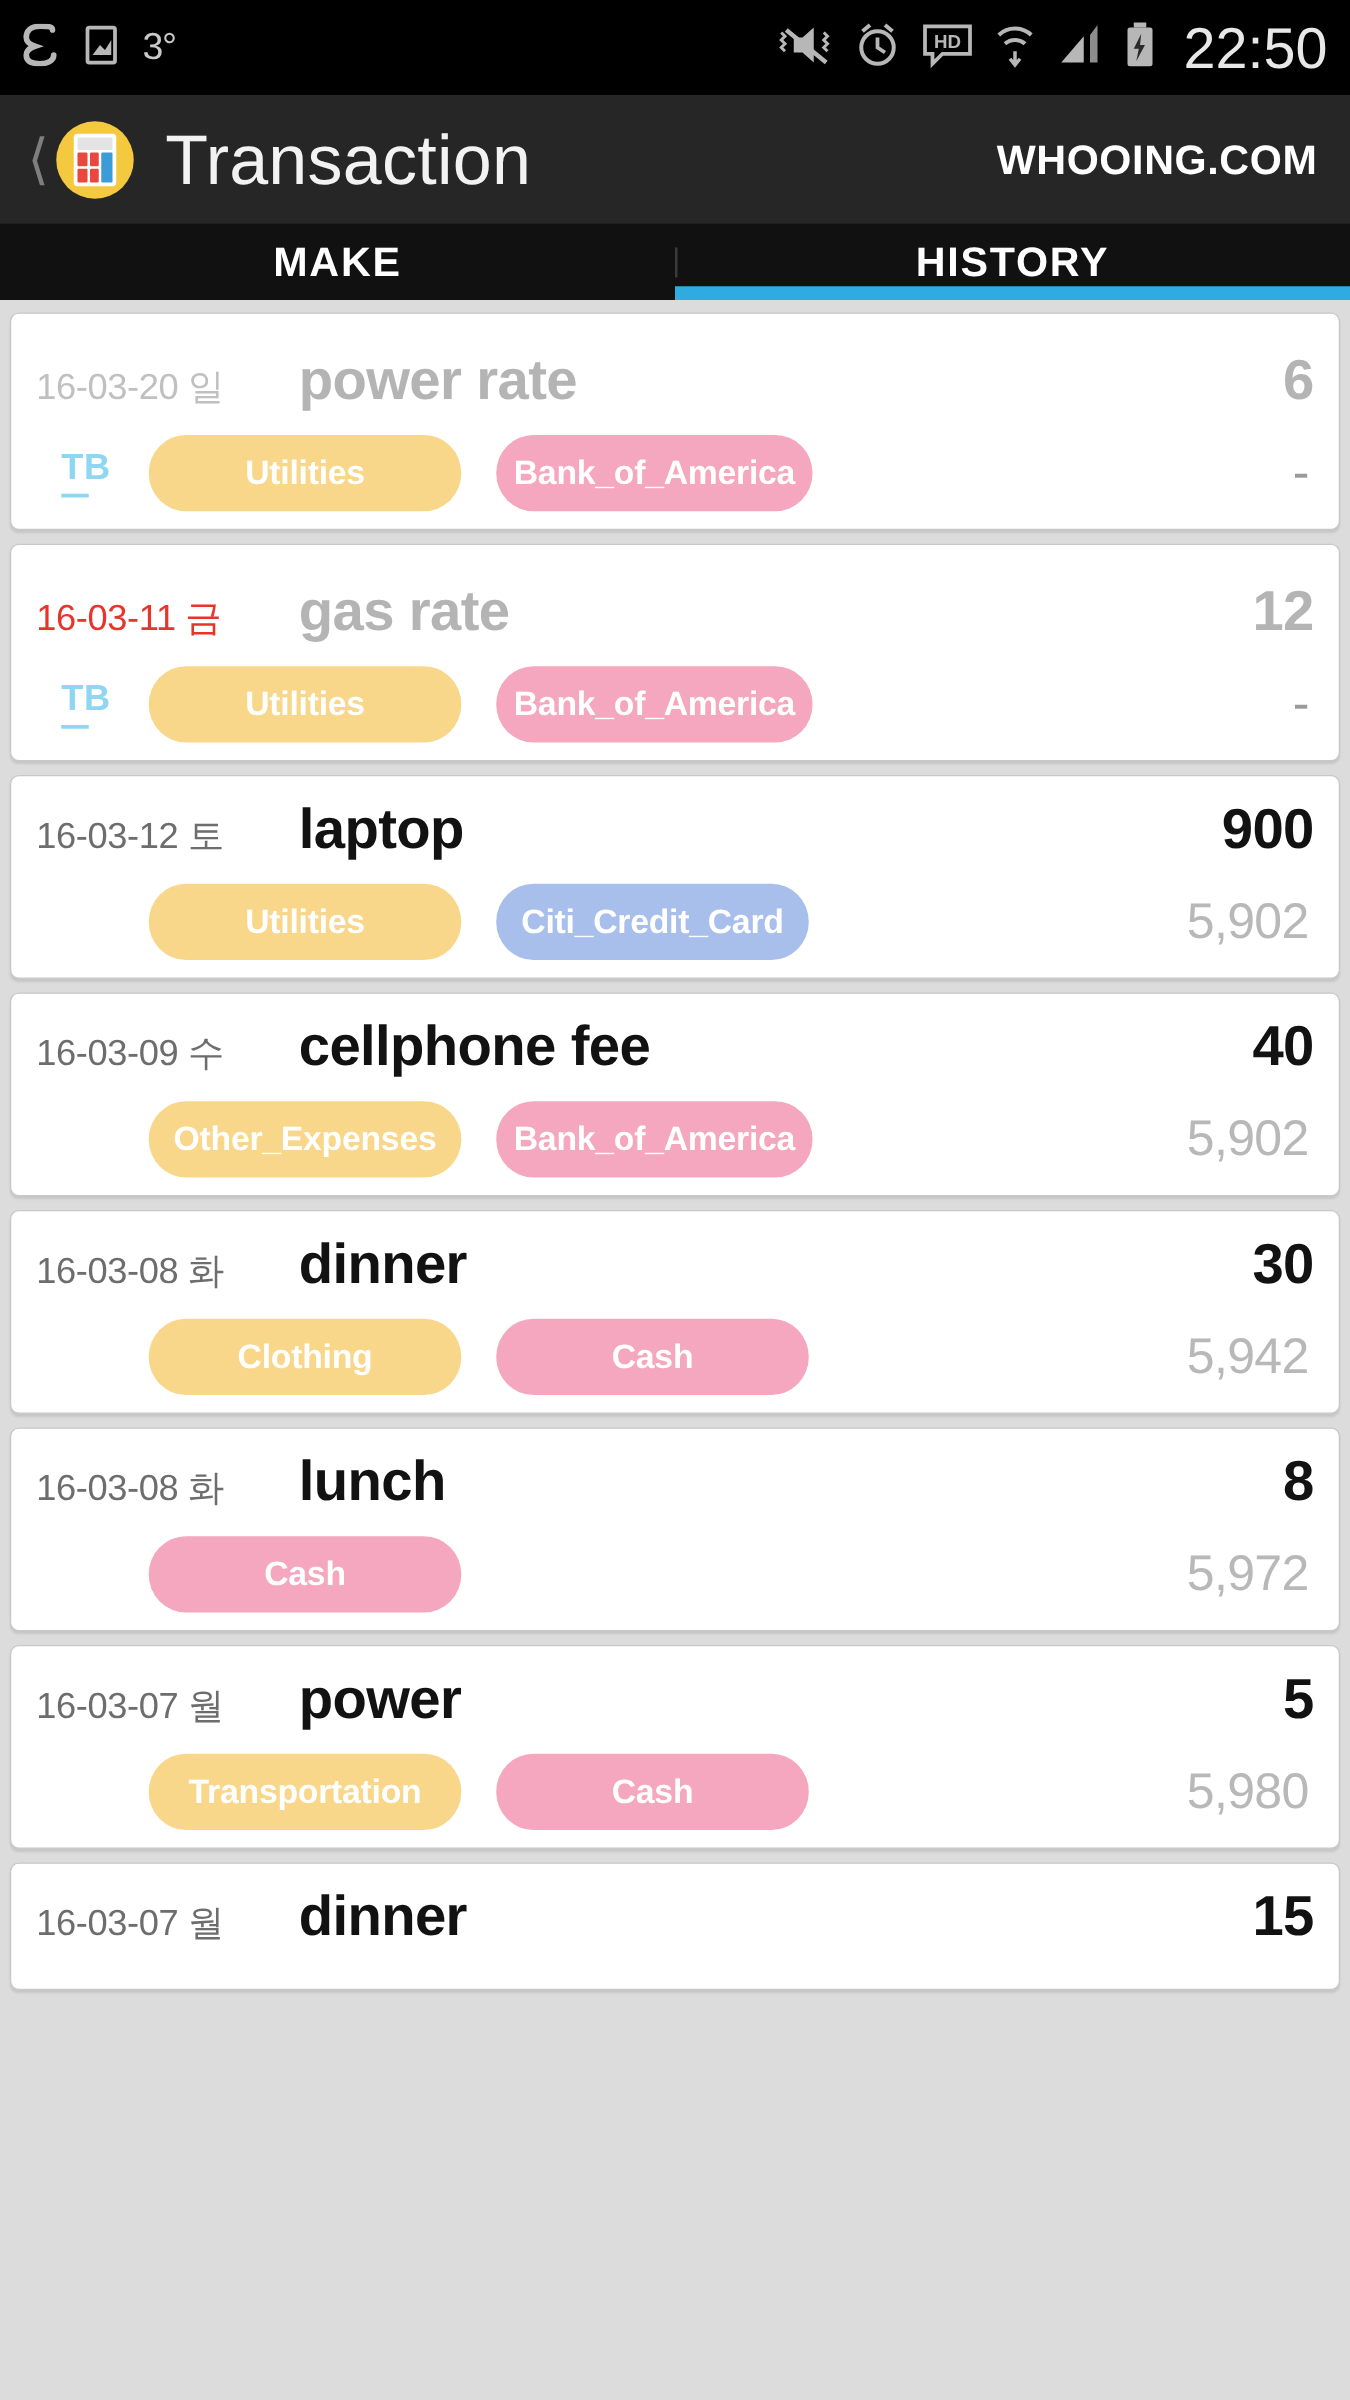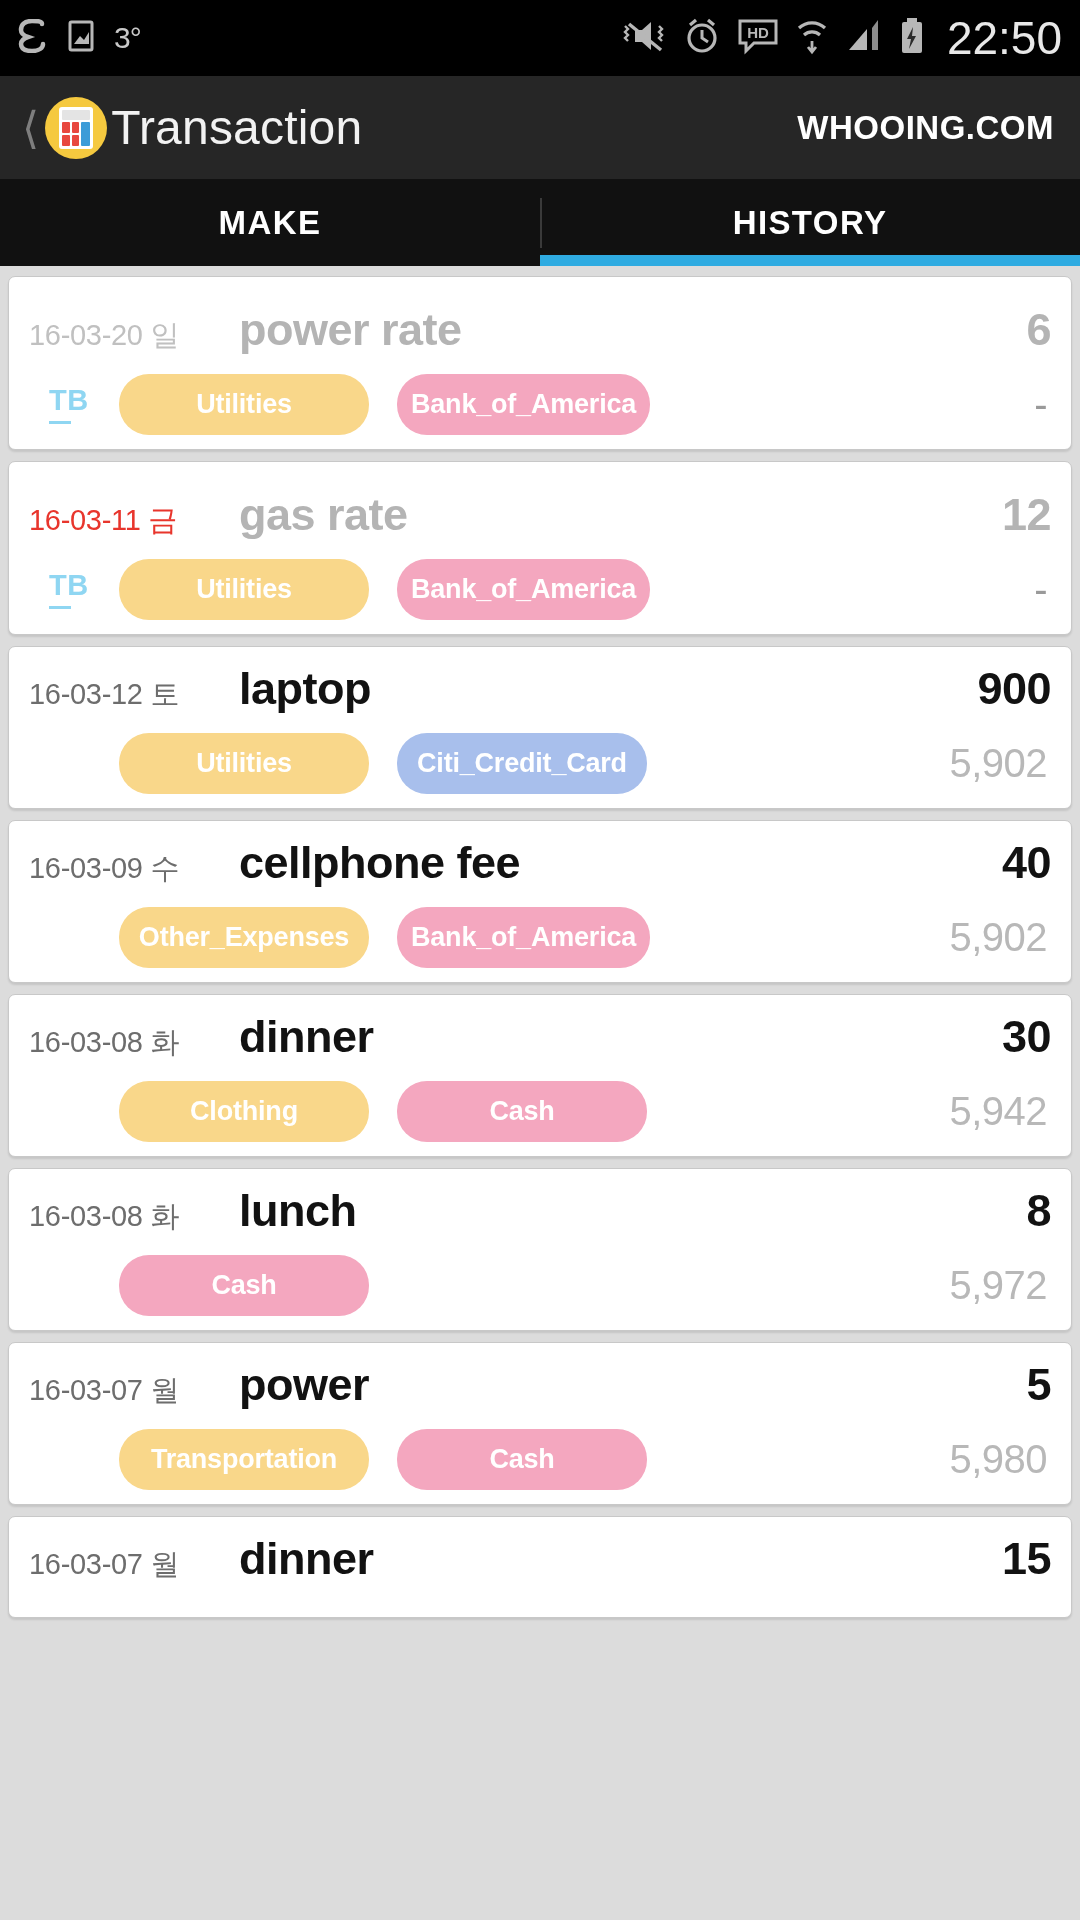--- a/index.html
+++ b/index.html
@@ -40,30 +40,30 @@
     width:34px; height:42px; background:#fff; border-radius:3px;
     padding:3px; display:flex; flex-direction:column; gap:2px;
   }
   .calc-screen{ height:10px; background:#e4e4e4; border-radius:1px; }
   .calc-keys{ flex:1; display:flex; gap:2px; }
   .calc-col{ flex:1; display:flex; flex-direction:column; gap:2px; }
   .calc-row{ flex:1; display:flex; gap:2px; }
   .key{ flex:1; background:#e8483f; border-radius:1px; }
   .key-blue{ width:9px; background:#3c9cd8; border-radius:1px; }
   .app-title{
-    color:#f2f2f2; font-size:48px; font-weight:400; margin-left:4px;
+    color:#f2f2f2; font-size:56px; font-weight:400; margin-left:25px;
     letter-spacing:0.2px;
   }
   .brand{
     margin-left:auto; color:#fff; font-size:33px; font-weight:bold;
     letter-spacing:0.5px; padding-right:4px;
   }
 
   
-  .tabs{ height:86px; background:#111; display:flex; position:relative; }
+  .tabs{ height:60px; background:#111; display:flex; position:relative; }
   .tab{
     flex:1; display:flex; align-items:center; justify-content:center;
     color:#fff; font-size:33px; font-weight:bold; letter-spacing:1.4px;
     position:relative;
   }
   .tab + .tab::before{
     content:""; position:absolute; left:0; top:18px; bottom:18px;
     width:2px; background:#3a3a3a;
   }
   .tab-indicator{

